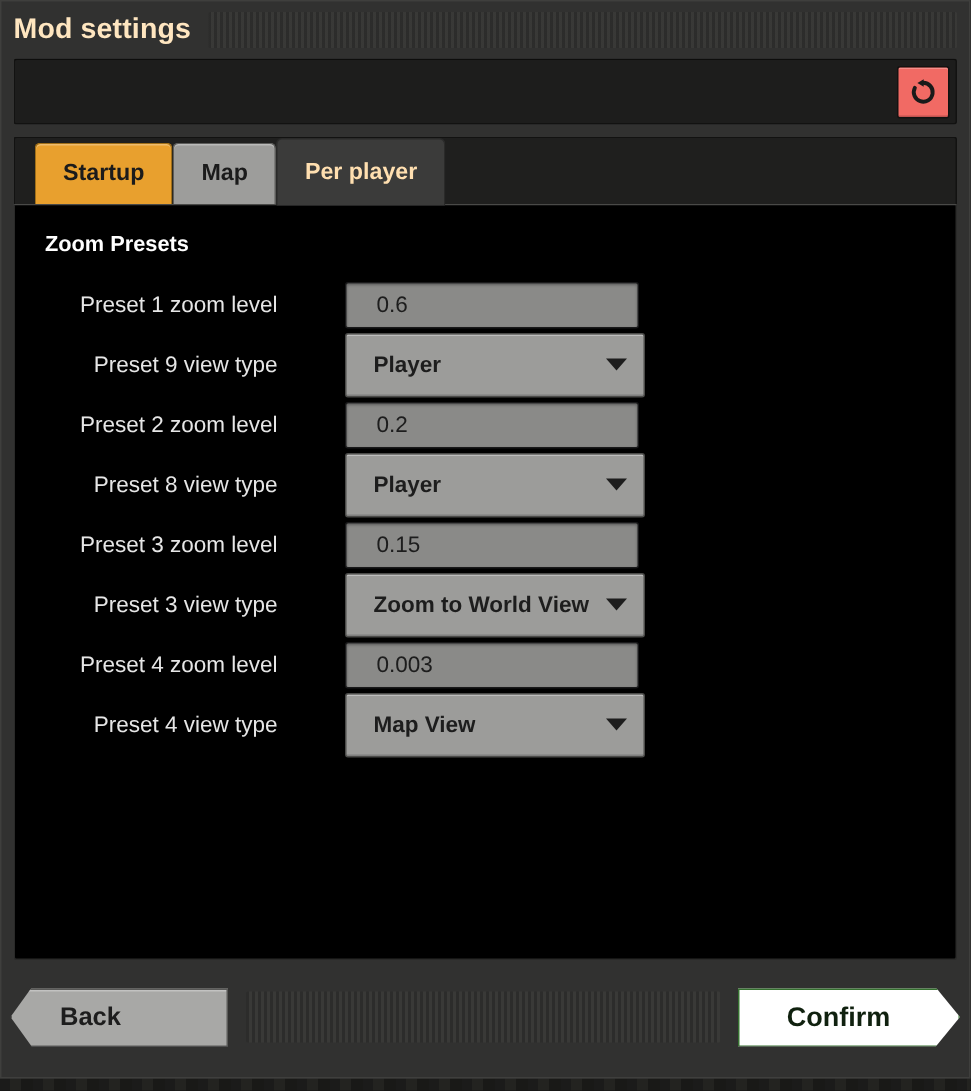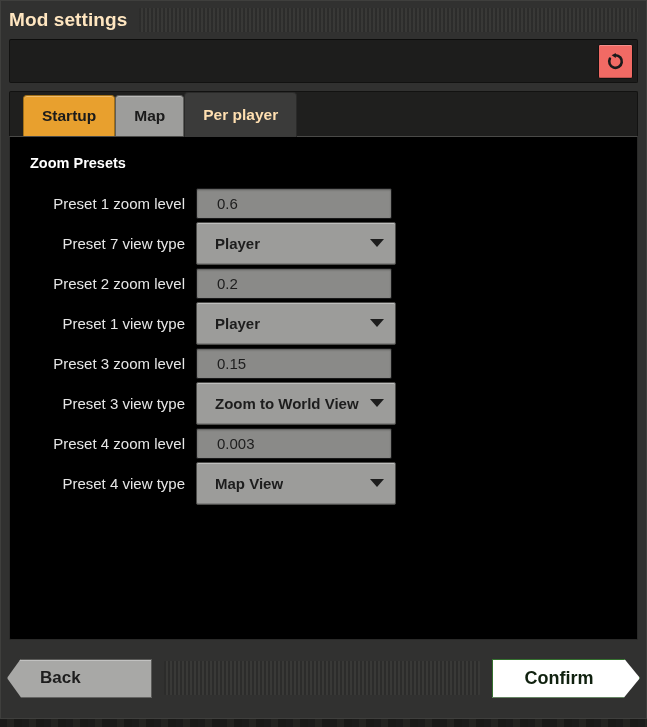--- a/index.html
+++ b/index.html
@@ -169,20 +169,21 @@
     font-weight: bold;
     color: #ffffff;
     margin: 0 0 12px 20px;
   }
 
   .rows { display: block; }
   .row {
     display: flex;
     align-items: center;
     height: 40px;
+    gap: 34px;
   }
   .row-label {
     width: 155px;
     margin-left: 20px;
     text-align: right;
     font-size: 15px;
     color: #e6e6e6;
     white-space: nowrap;
     padding-right: 0;
   }
@@ -327,34 +328,34 @@
     <div class="section-title">Zoom Presets</div>
 
     <div class="rows">
 
       <div class="row">
         <div class="row-label">Preset 1 zoom level</div>
         <div class="textfield">0.6</div>
       </div>
 
       <div class="row">
-        <div class="row-label">Preset 7 view type</div>
+        <div class="row-label">Preset 9 view type</div>
         <div class="dropdown">
           <span class="dd-label">Player</span>
           <span class="dd-caret"></span>
         </div>
       </div>
 
       <div class="row">
         <div class="row-label">Preset 2 zoom level</div>
         <div class="textfield">0.2</div>
       </div>
 
       <div class="row">
-        <div class="row-label">Preset 1 view type</div>
+        <div class="row-label">Preset 8 view type</div>
         <div class="dropdown">
           <span class="dd-label">Player</span>
           <span class="dd-caret"></span>
         </div>
       </div>
 
       <div class="row">
         <div class="row-label">Preset 3 zoom level</div>
         <div class="textfield">0.15</div>
       </div>

